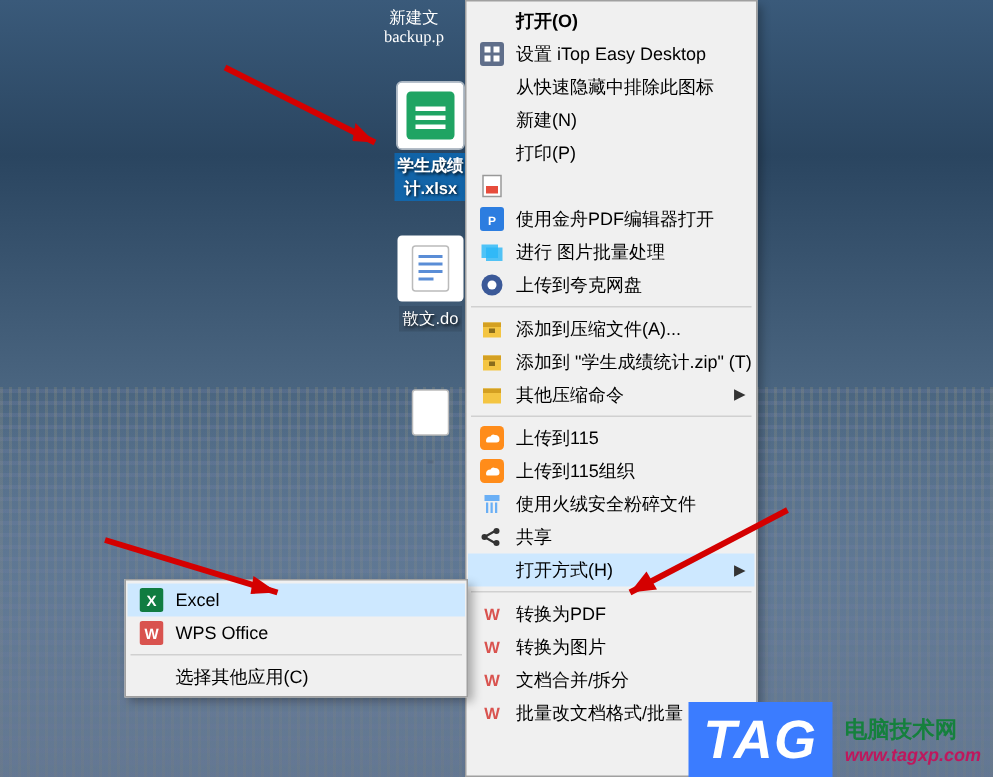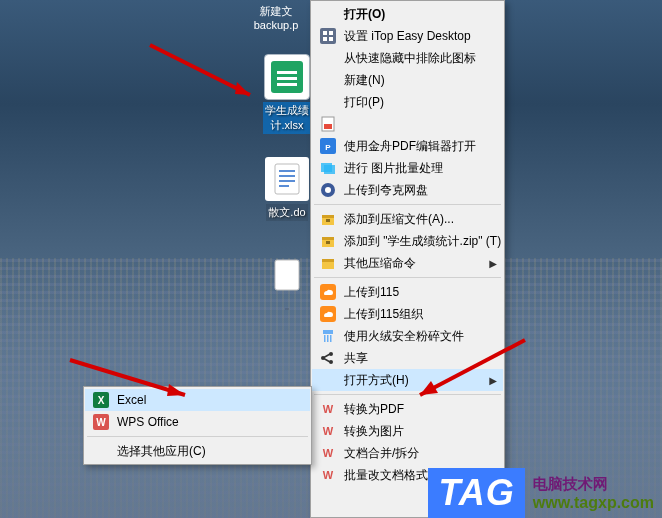--- a/index.html
+++ b/index.html
@@ -38,21 +38,21 @@
       justify-content: center;
     }
     .desktop-icon .ico svg { width: 36px; height: 36px; }
     .desktop-icon.sel .ico { outline: 1px solid rgba(255,255,255,0.6); }
     .desktop-icon .lbl {
       display: inline-block;
       padding: 1px 2px;
       text-shadow: 1px 1px 2px rgba(0,0,0,0.8);
       background: rgba(0,0,0,0.1);
     }
-    .desktop-icon.sel .lbl { background: rgba(0,120,215,0.6); }
+    .desktop-icon.sel .lbl { background: rgba(0,120,215,0.6); font-weight: bold; }
     .txtfile {
       position: absolute;
       color: #fff;
       font-size: 11px;
       width: 70px;
       text-align: center;
     }
 
     
     .menu {
@@ -120,29 +120,29 @@
       letter-spacing: 1px;
       font-style: italic;
     }
     .wm-right {
       display: flex;
       flex-direction: column;
       justify-content: center;
       padding: 2px 8px;
       background: rgba(255,255,255,0.0);
     }
-    .wm-right .cn { color: #701a75; font-size: 15px; }
-    .wm-right .url { color: #4d7c0f; font-size: 16px; }
+    .wm-right .cn { color: #15803d; font-size: 15px; }
+    .wm-right .url { color: #be185d; font-size: 12px; font-style: italic; }
   </style>
 </head>
 <body>
 
 <div class="bg-city"></div>
 
-<div class="txtfile" style="left:241px; top:4px;">
+<div class="txtfile" style="left:241px; top:4px;font-family:Liberation Serif, serif;">
   <div>新建文</div>
   <div>backup.p</div>
 </div>
 
 <div class="desktop-icon sel" style="left:252px; top:55px;">
   <div class="ico">
     <svg viewBox="0 0 36 36">
       <rect x="2" y="2" width="32" height="32" rx="3" fill="#1fa463"></rect>
       <rect x="8" y="12" width="20" height="3" fill="#fff"></rect>
       <rect x="8" y="18" width="20" height="3" fill="#fff"></rect>

